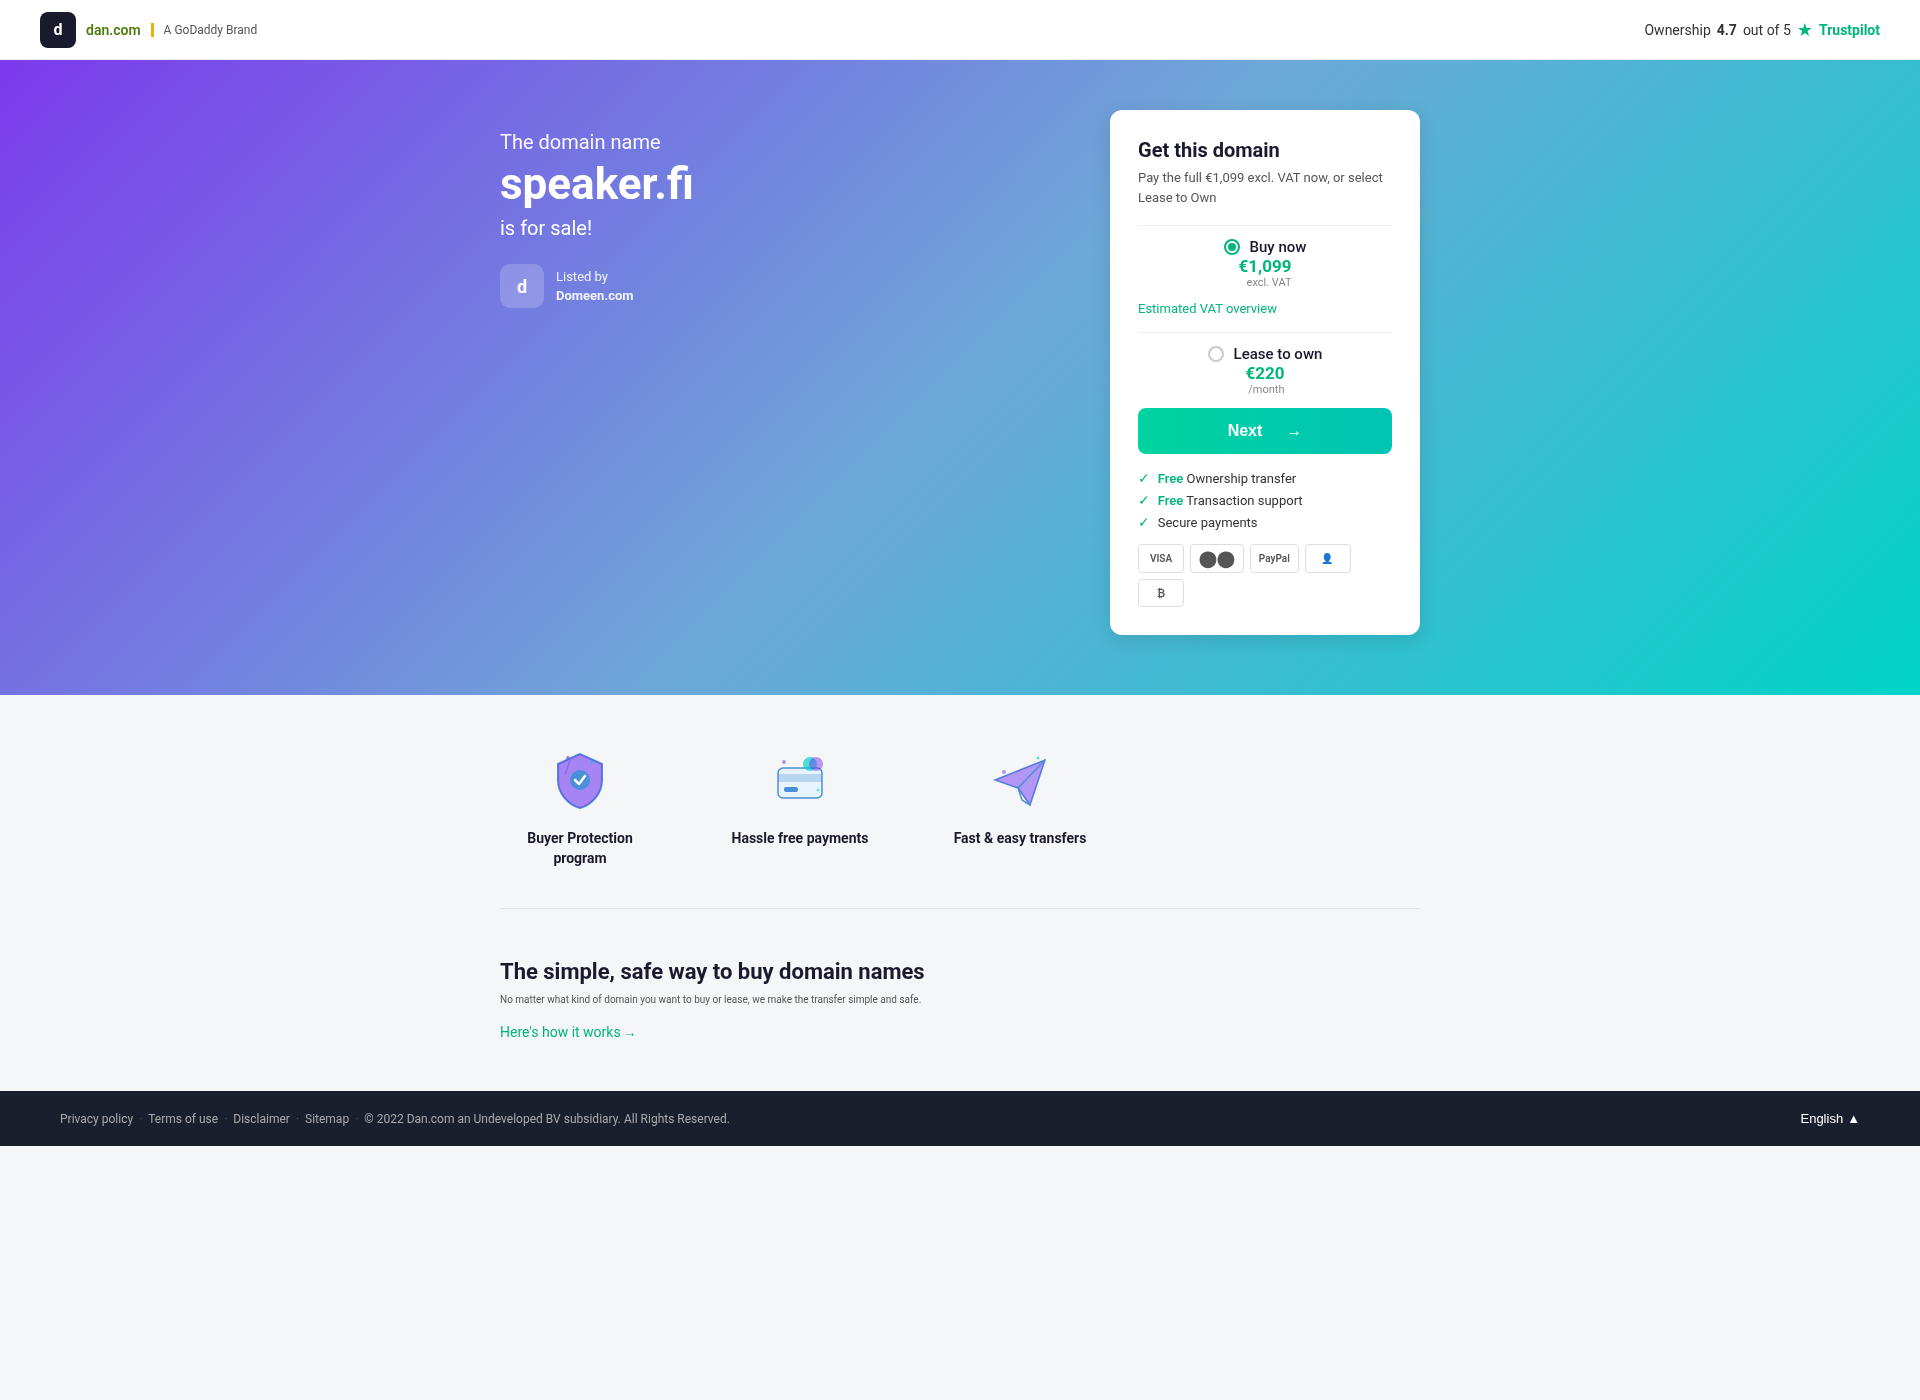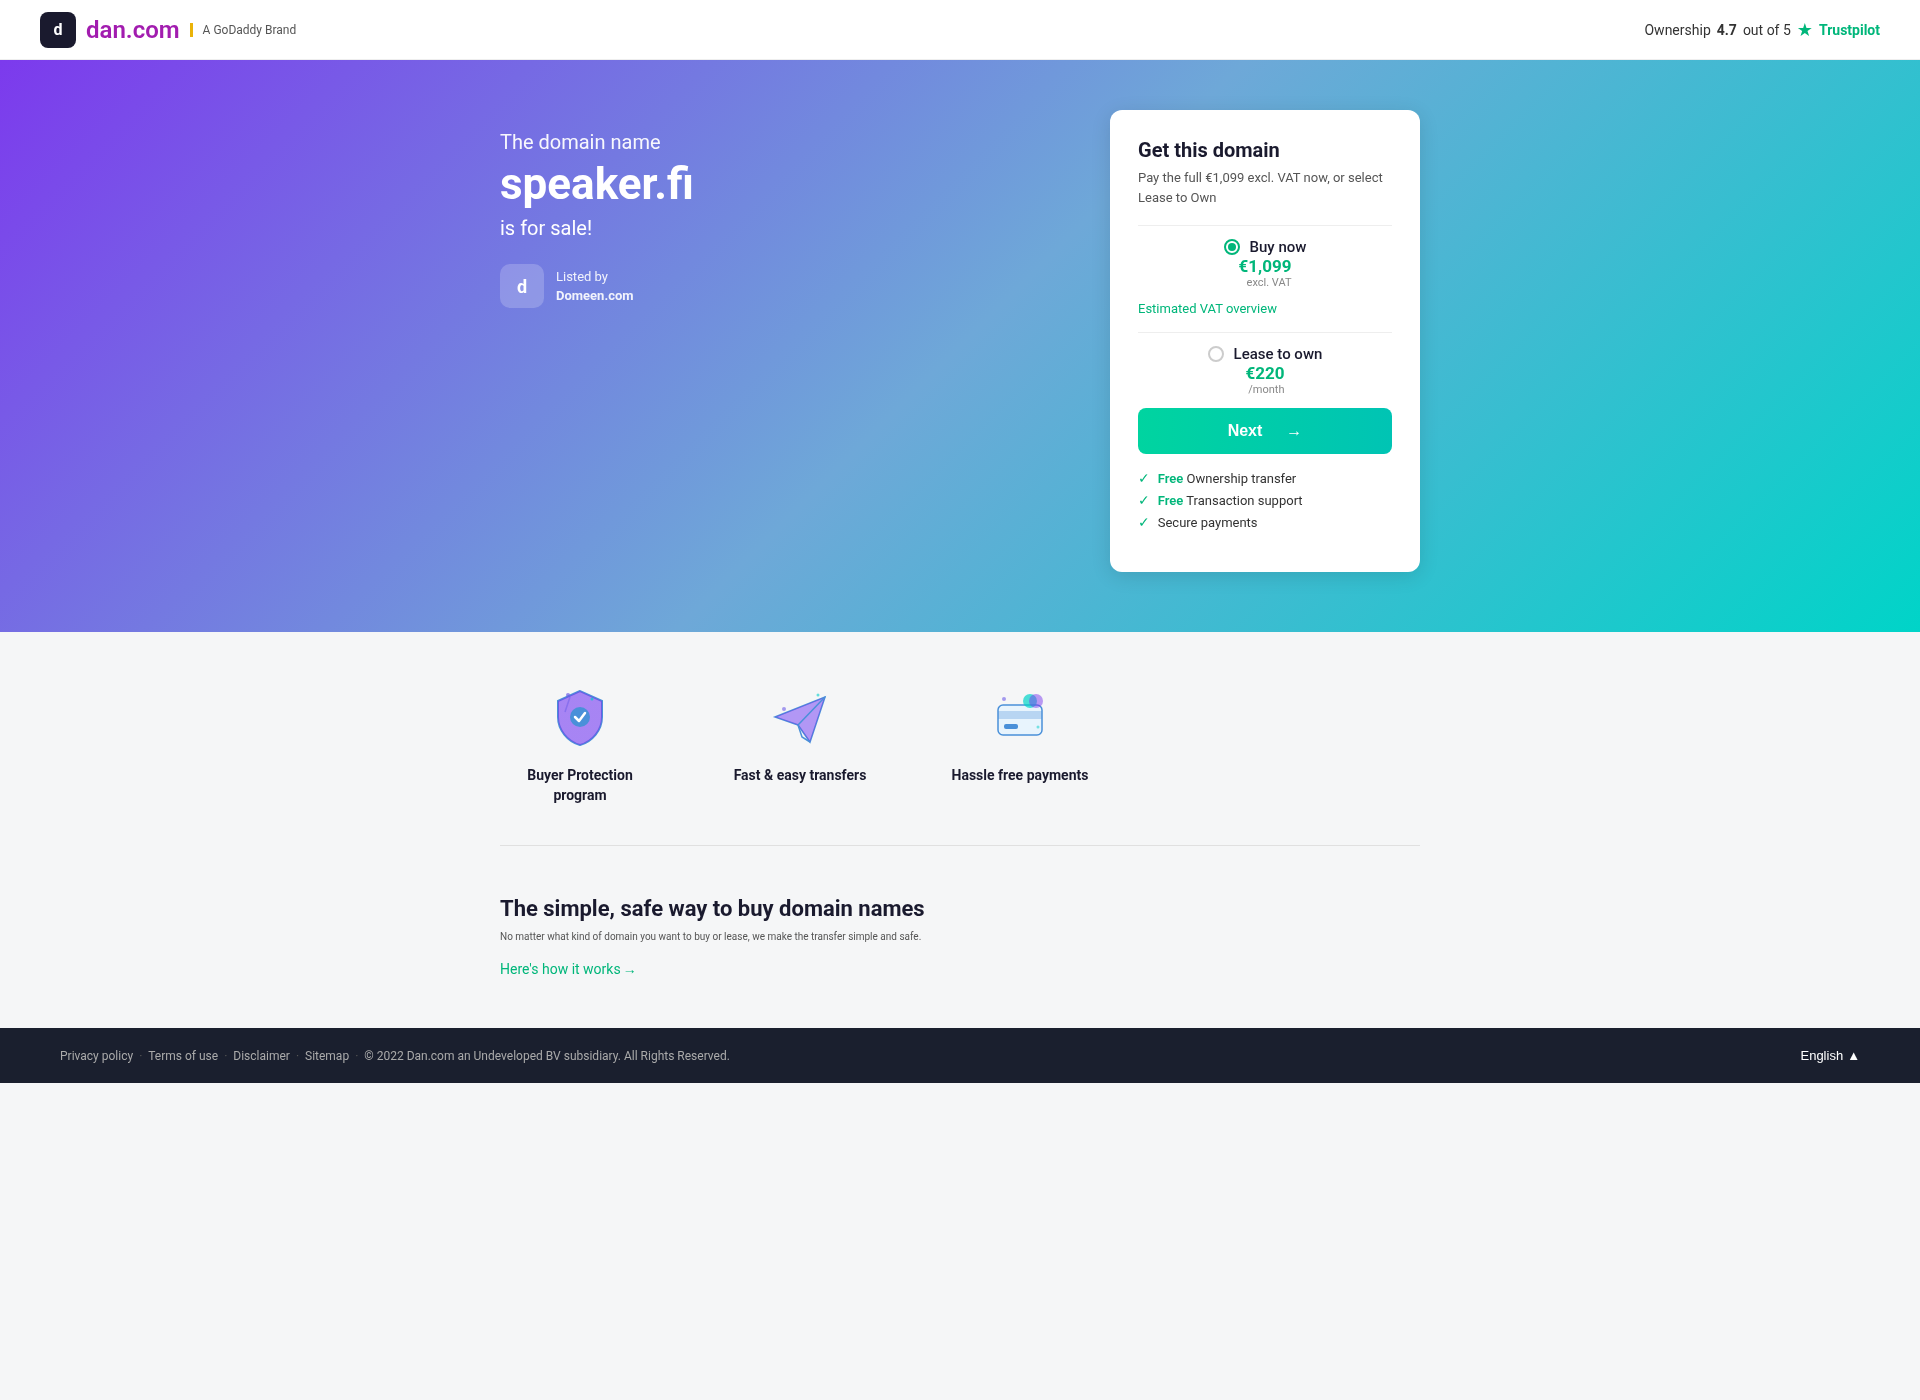--- a/index.html
+++ b/index.html
@@ -16,21 +16,21 @@
       border-bottom: 1px solid #eee;
     }
     .header-left { display: flex; align-items: center; gap: 10px; }
     .logo-box {
       width: 36px; height: 36px;
       background: #1a1a2e;
       border-radius: 8px;
       display: flex; align-items: center; justify-content: center;
       color: #fff; font-weight: bold; font-size: 16px;
     }
-    .logo-text { font-size: 24px; font-weight: 600; color: #a21caf; }
+    .logo-text { font-size: 14px; font-weight: 600; color: #4d7c0f; }
     .godaddy-badge { font-size: 12px; color: #555; border-left: 3px solid #eab308; padding-left: 10px; }
     .trustpilot { display: flex; align-items: center; gap: 6px; font-size: 14px; color: #333; }
     .trustpilot-stars { color: #00b67a; font-size: 18px; }
     .trustpilot-logo { color: #00b67a; font-weight: bold; font-size: 14px; }
 
     
     .hero {
       background: linear-gradient(135deg, #7c3aed 0%, #6ea8d8 50%, #00d4c8 100%);
       padding: 60px 0 60px 0;
       display: flex;
@@ -259,20 +259,27 @@
         <div class="feature-item">
           <span class="feature-icon">✓</span>
           <span><span class="feature-free">Free</span> Transaction support</span>
         </div>
         <div class="feature-item">
           <span class="feature-icon">✓</span>
           <span>Secure payments</span>
         </div>
       </div>
 
+      <div class="payment-icons">
+        <div class="pay-icon">VISA</div>
+        <div class="pay-icon" style="font-size:16px;">⬤⬤</div>
+        <div class="pay-icon">PayPal</div>
+        <div class="pay-icon">👤</div>
+        <div class="pay-icon">₿</div>
+      </div>
     </div>
   </div>
 </section>
 
 <main class="main-content">
 
   <div class="features-section">
 
     <div class="feature-card">
       <div class="feature-icon-wrap shield-icon">
@@ -289,53 +296,53 @@
                 <stop offset="0%" stop-color="#7c3aed"></stop>
                 <stop offset="100%" stop-color="#00d4c8"></stop>
               </linearGradient>
             </defs>
         </svg>
       </div>
       <div class="feature-title">Buyer Protection program</div>
     </div>
 
     <div class="feature-card">
+      <div class="feature-icon-wrap payment-icon">
+        <svg viewBox="0 0 60 60" fill="none" xmlns="http://www.w3.org/2000/svg">
+          <rect x="8" y="18" width="44" height="30" rx="5" fill="#e8f4fd" stroke="#4a90d9" stroke-width="1.5"></rect>
+          <rect x="8" y="24" width="44" height="8" fill="#4a90d9" opacity="0.3"></rect>
+          <rect x="14" y="37" width="14" height="5" rx="2" fill="#4a90d9"></rect>
+          <circle cx="40" cy="14" r="7" fill="#00d4c8" opacity="0.7"></circle>
+          <circle cx="46" cy="14" r="7" fill="#7c3aed" opacity="0.5"></circle>
+          <circle cx="14" cy="12" r="2" fill="#6c5ce7" opacity="0.6"></circle>
+          <circle cx="48" cy="40" r="1.5" fill="#00cec9" opacity="0.5"></circle>
+        </svg>
+      </div>
+      <div class="feature-title">Hassle free payments</div>
+    </div>
+
+    <div class="feature-card">
       <div class="feature-icon-wrap paper-plane-icon">
         <svg viewBox="0 0 60 60" fill="none" xmlns="http://www.w3.org/2000/svg">
           <polygon points="5,30 55,10 40,55 28,38" fill="#e8f4fd" stroke="#4a90d9" stroke-width="1.5"></polygon>
           <polygon points="5,30 55,10 40,55 28,38" fill="url(#pg)" opacity="0.5"></polygon>
           <line x1="28" y1="38" x2="55" y2="10" stroke="#4a90d9" stroke-width="1.5"></line>
           <path d="M28 38 L32 50 L40 55" stroke="#4a90d9" stroke-width="1.5"></path>
           <circle cx="14" cy="22" r="2" fill="#6c5ce7" opacity="0.6"></circle>
           <circle cx="48" cy="8" r="1.5" fill="#00cec9" opacity="0.6"></circle>
           <defs>
               <linearGradient id="pg" x1="5" y1="10" x2="55" y2="55">
                 <stop offset="0%" stop-color="#7c3aed"></stop>
                 <stop offset="100%" stop-color="#00d4c8"></stop>
               </linearGradient>
             </defs>
         </svg>
       </div>
       <div class="feature-title">Fast &amp; easy transfers</div>
     </div>
-
-    <div class="feature-card">
-      <div class="feature-icon-wrap payment-icon">
-        <svg viewBox="0 0 60 60" fill="none" xmlns="http://www.w3.org/2000/svg">
-          <rect x="8" y="18" width="44" height="30" rx="5" fill="#e8f4fd" stroke="#4a90d9" stroke-width="1.5"></rect>
-          <rect x="8" y="24" width="44" height="8" fill="#4a90d9" opacity="0.3"></rect>
-          <rect x="14" y="37" width="14" height="5" rx="2" fill="#4a90d9"></rect>
-          <circle cx="40" cy="14" r="7" fill="#00d4c8" opacity="0.7"></circle>
-          <circle cx="46" cy="14" r="7" fill="#7c3aed" opacity="0.5"></circle>
-          <circle cx="14" cy="12" r="2" fill="#6c5ce7" opacity="0.6"></circle>
-          <circle cx="48" cy="40" r="1.5" fill="#00cec9" opacity="0.5"></circle>
-        </svg>
-      </div>
-      <div class="feature-title">Hassle free payments</div>
-    </div>
   </div>
 
   <div class="info-section">
     <h2 class="info-title">The simple, safe way to buy domain names</h2>
     <p class="info-desc">No matter what kind of domain you want to buy or lease, we make the transfer simple and safe.</p>
     <a class="info-link">
       <span>Here's how it works</span>
       <span>→</span>
     </a>
   </div>

